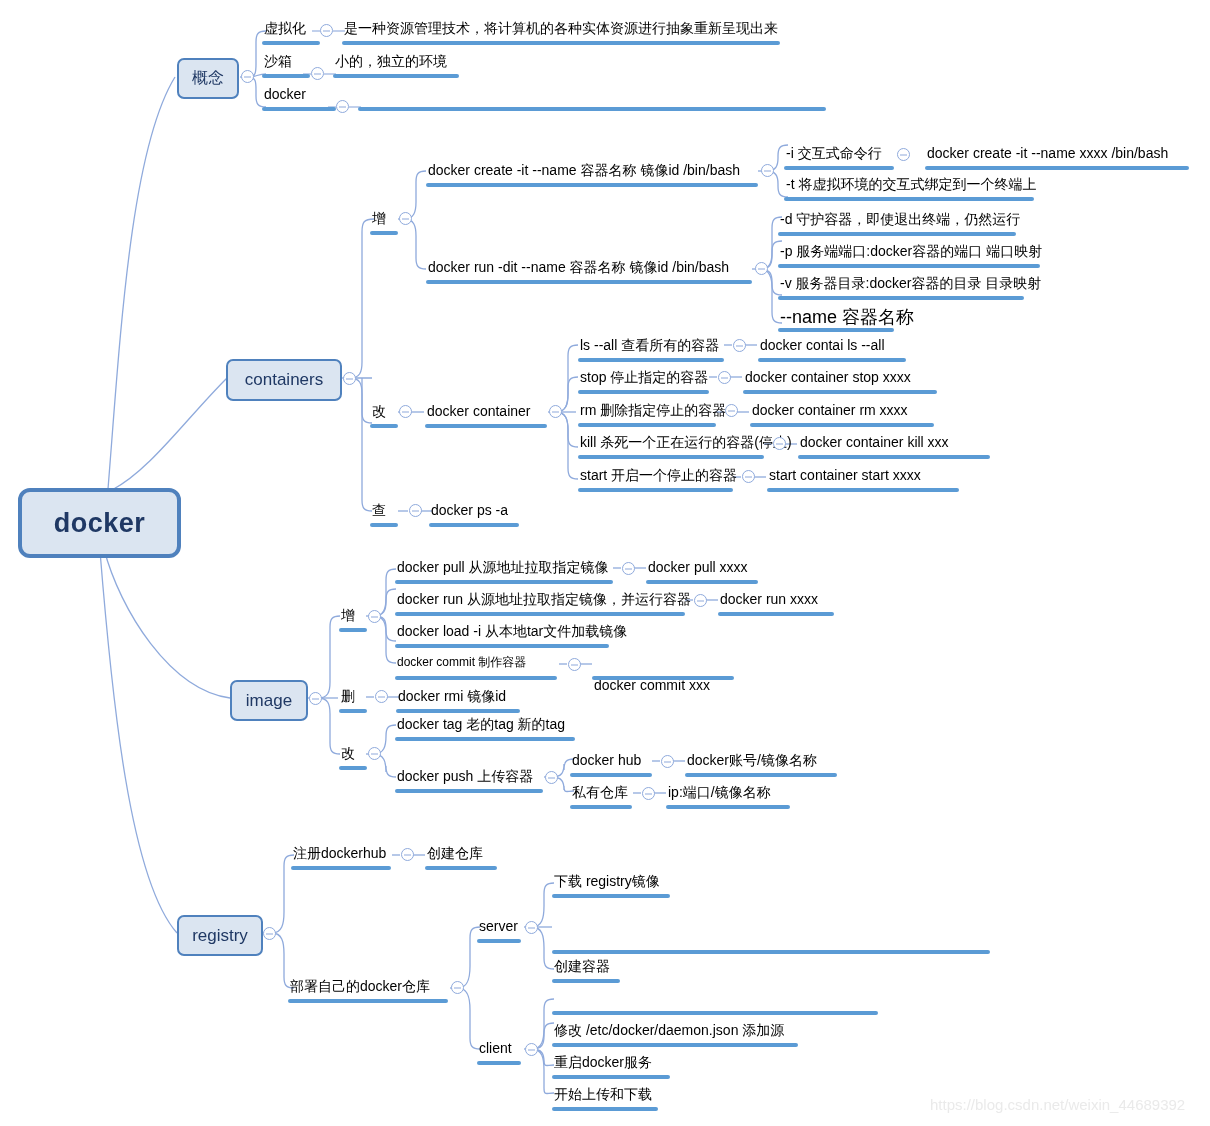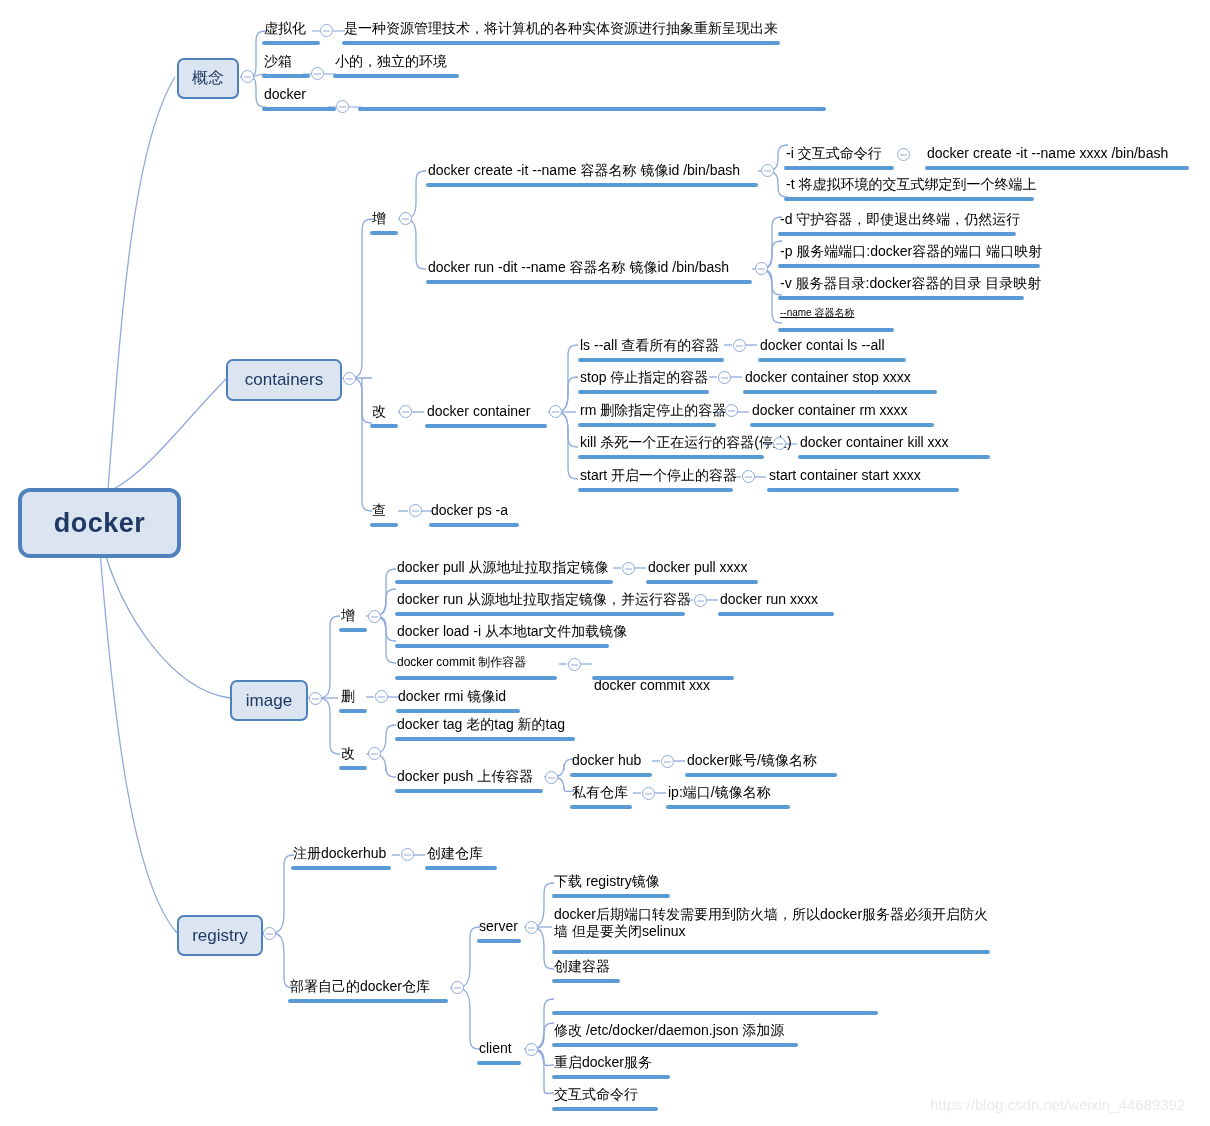--- a/index.html
+++ b/index.html
@@ -228,21 +228,21 @@
   <div class="tnode" style="left:428px;top:259px;font-size:14px;">docker run -dit --name 容器名称 镜像id /bin/bash</div>
   <div class="ubar" style="left:426px;top:280px;width:326px;"></div>
   <div class="cicon" style="left:755px;top:262px;"></div>
 
   <div class="tnode" style="left:780px;top:211px;font-size:14px;">-d 守护容器，即使退出终端，仍然运行</div>
   <div class="ubar" style="left:778px;top:232px;width:238px;"></div>
   <div class="tnode" style="left:780px;top:243px;font-size:14px;">-p 服务端端口:docker容器的端口 端口映射</div>
   <div class="ubar" style="left:778px;top:264px;width:262px;"></div>
   <div class="tnode" style="left:780px;top:275px;font-size:14px;">-v 服务器目录:docker容器的目录 目录映射</div>
   <div class="ubar" style="left:778px;top:296px;width:246px;"></div>
-  <div class="tnode" style="left:780px;top:307px;font-size:10px;text-decoration:underline;">--name 容器名称</div>
+  <div class="tnode" style="left:780px;top:307px;font-size:18px;">--name 容器名称</div>
   <div class="ubar" style="left:778px;top:328px;width:116px;"></div>
 
   <div class="tnode" style="left:372px;top:403px;font-size:14px;">改</div>
   <div class="ubar" style="left:370px;top:424px;width:28px;"></div>
   <div class="cicon" style="left:399px;top:405px;"></div>
   <div class="tnode" style="left:427px;top:403px;font-size:14px;">docker container</div>
   <div class="ubar" style="left:425px;top:424px;width:122px;"></div>
   <div class="cicon" style="left:549px;top:405px;"></div>
 
   <div class="tnode" style="left:580px;top:337px;font-size:14px;">ls --all  查看所有的容器</div>
@@ -355,37 +355,35 @@
   <div class="ubar" style="left:288px;top:999px;width:160px;"></div>
   <div class="cicon" style="left:451px;top:981px;"></div>
 
   <div class="tnode" style="left:479px;top:918px;font-size:14px;">server</div>
   <div class="ubar" style="left:477px;top:939px;width:44px;"></div>
   <div class="cicon" style="left:525px;top:921px;"></div>
 
   <div class="tnode" style="left:554px;top:873px;font-size:14px;">下载 registry镜像</div>
   <div class="ubar" style="left:552px;top:894px;width:118px;"></div>
 
-  <div class="tnode wrap" style="left:554px;top:906px;width:440px;font-size:14px;">docker后期端口转发需要用到防火墙，所以docker服务器必须开启防火墙
-但是要关闭selinux</div>
   <div class="ubar" style="left:552px;top:950px;width:438px;"></div>
 
   <div class="tnode" style="left:554px;top:958px;font-size:14px;">创建容器</div>
   <div class="ubar" style="left:552px;top:979px;width:68px;"></div>
 
   <div class="tnode" style="left:479px;top:1040px;font-size:14px;">client</div>
   <div class="ubar" style="left:477px;top:1061px;width:44px;"></div>
   <div class="cicon" style="left:525px;top:1043px;"></div>
 
   <div class="ubar" style="left:552px;top:1011px;width:326px;"></div>
 
   <div class="tnode" style="left:554px;top:1022px;font-size:14px;">修改 /etc/docker/daemon.json 添加源</div>
   <div class="ubar" style="left:552px;top:1043px;width:246px;"></div>
 
   <div class="tnode" style="left:554px;top:1054px;font-size:14px;">重启docker服务</div>
   <div class="ubar" style="left:552px;top:1075px;width:118px;"></div>
 
-  <div class="tnode" style="left:554px;top:1086px;font-size:14px;">交互式命令行</div>
+  <div class="tnode" style="left:554px;top:1086px;font-size:14px;">开始上传和下载</div>
   <div class="ubar" style="left:552px;top:1107px;width:106px;"></div>
 
   <div class="watermark" style="left:930px;top:1096px;font-size:15px;">https://blog.csdn.net/weixin_44689392</div>
 
 </div>
 
 </body></html>

